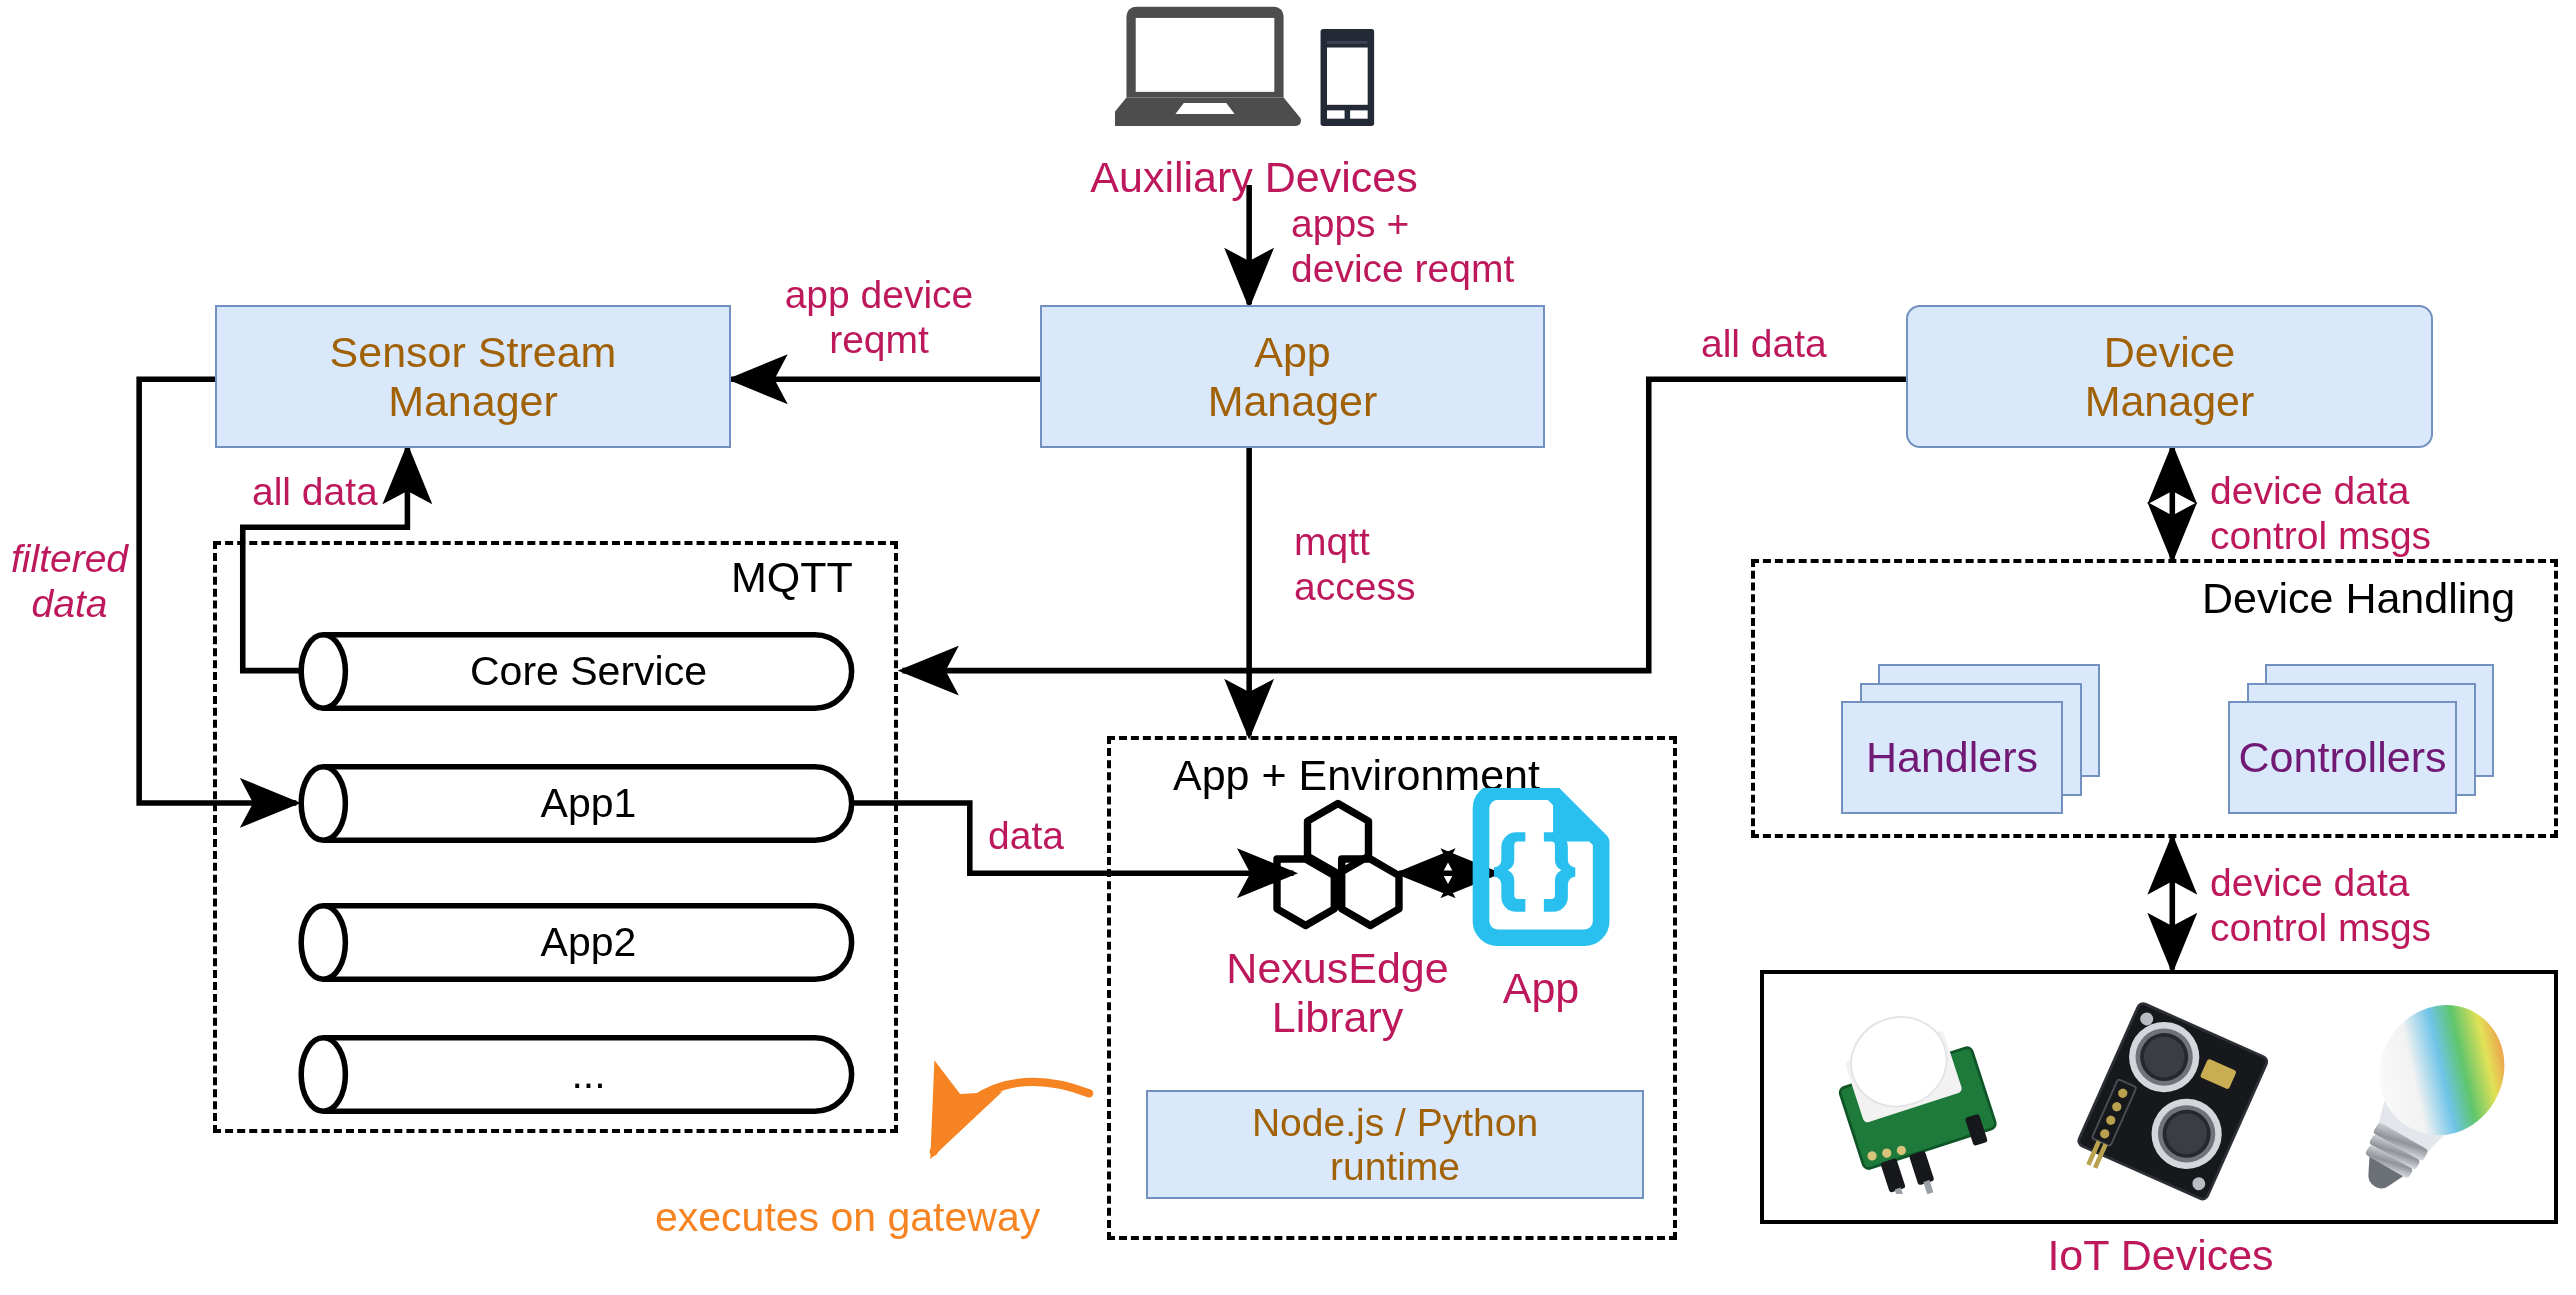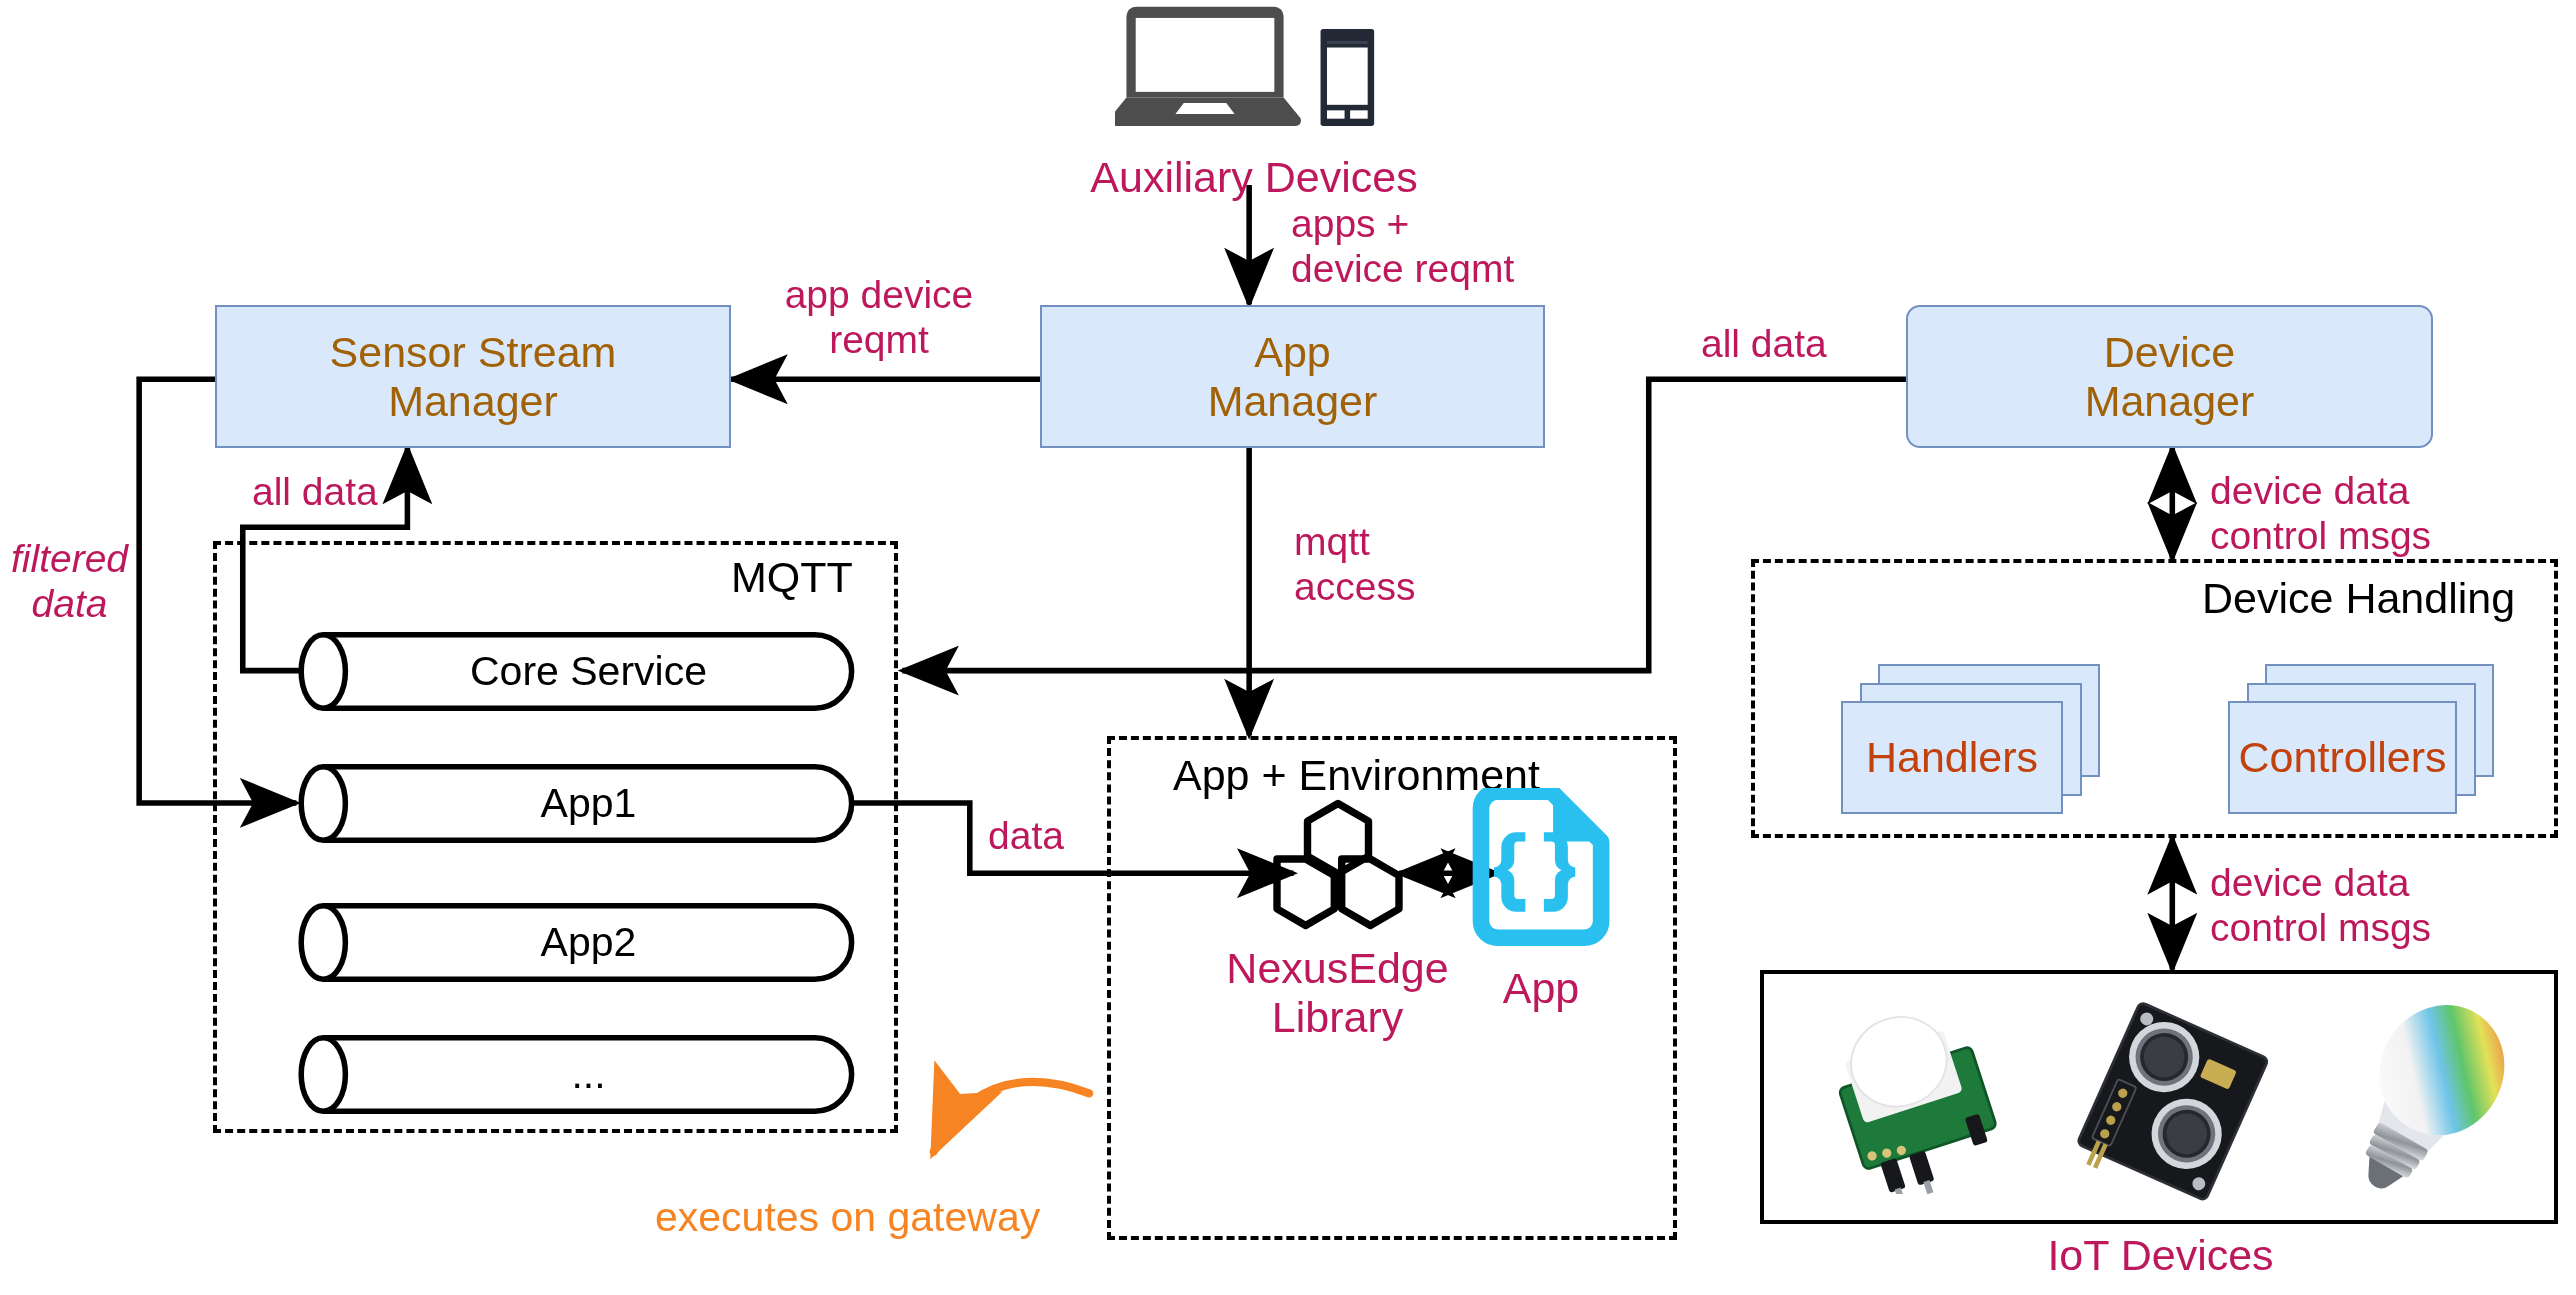--- a/index.html
+++ b/index.html
@@ -50,21 +50,21 @@
   .lbl.c{text-align:center;}
 
   
   .stack{position:absolute;}
   .stack .card{
     position:absolute;box-sizing:border-box;
     background:#dae8fc;border:2.8px solid #7391c0;
   }
   .stack .card.front{
     display:flex;align-items:center;justify-content:center;
-    font-size:43px;color:#c2410c;
+    font-size:43px;color:#701a75;
   }
 
   
   #auxicons{position:absolute;}
   
   #iotframe{
     position:absolute;box-sizing:border-box;
     border:4.6px solid #000;background:#fff;
   }
   .devimg{position:absolute;}
@@ -144,20 +144,22 @@
 
   <div class="node" style="left:215px;top:305px;width:516px;height:143px;">Sensor Stream
 Manager</div>
 
   <div class="node" style="left:1040px;top:305px;width:505px;height:143px;">App
 Manager</div>
 
   <div class="node" style="left:1906px;top:305px;width:527px;height:143px;border-radius:14px;">Device
 Manager</div>
 
+  <div class="node small" style="left:1146px;top:1090px;width:498px;height:109px;">Node.js / Python
+runtime</div>
 
   <div class="dashgroup" style="left:213px;top:541px;width:685px;height:592px;"></div>
   <div class="grouplabel" style="left:731px;top:553px;">MQTT</div>
 
   <div class="cyl" style="left:298px;top:631px;width:555px;height:81px;">
     <svg width="555" height="81" viewBox="0 0 600 88">
       <path d="M26,4 H560 a40,40 0 0 1 0,80 H26" fill="#fff" stroke="#000" stroke-width="6"></path>
       <ellipse cx="26" cy="44" rx="24" ry="40" fill="#fff" stroke="#000" stroke-width="6"></ellipse>
     </svg>
     <div class="cyltext">Core Service</div>

